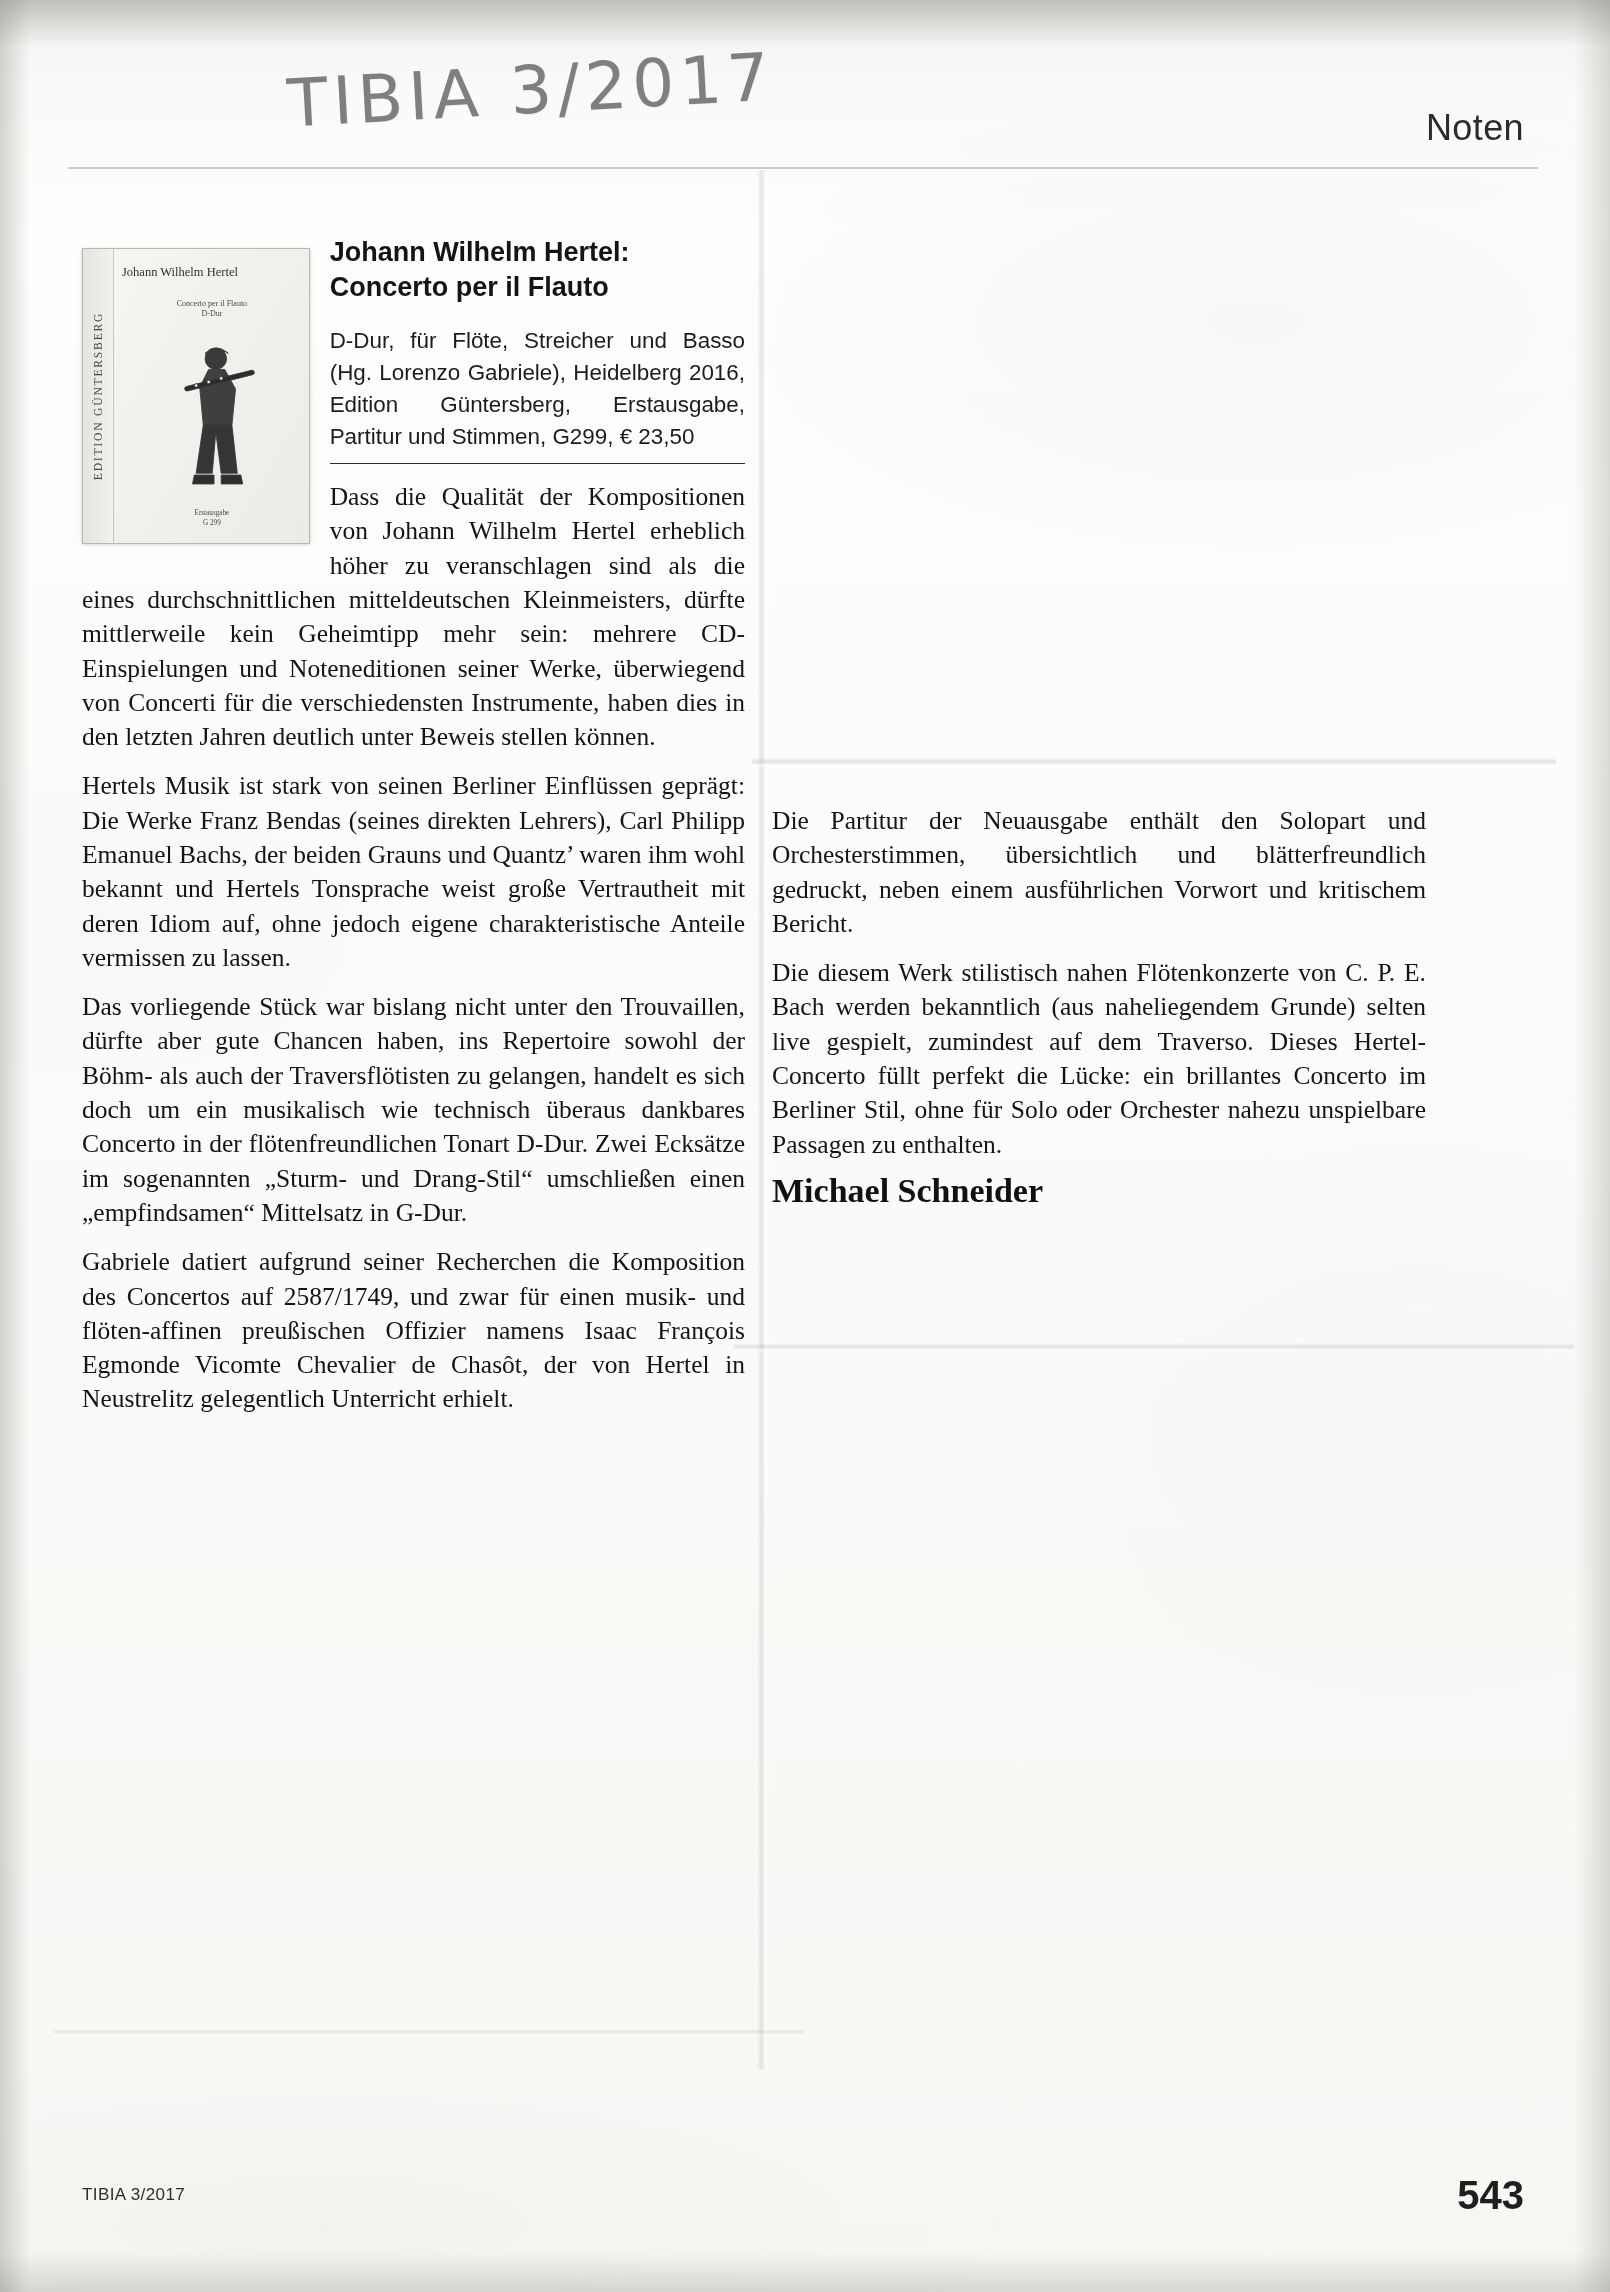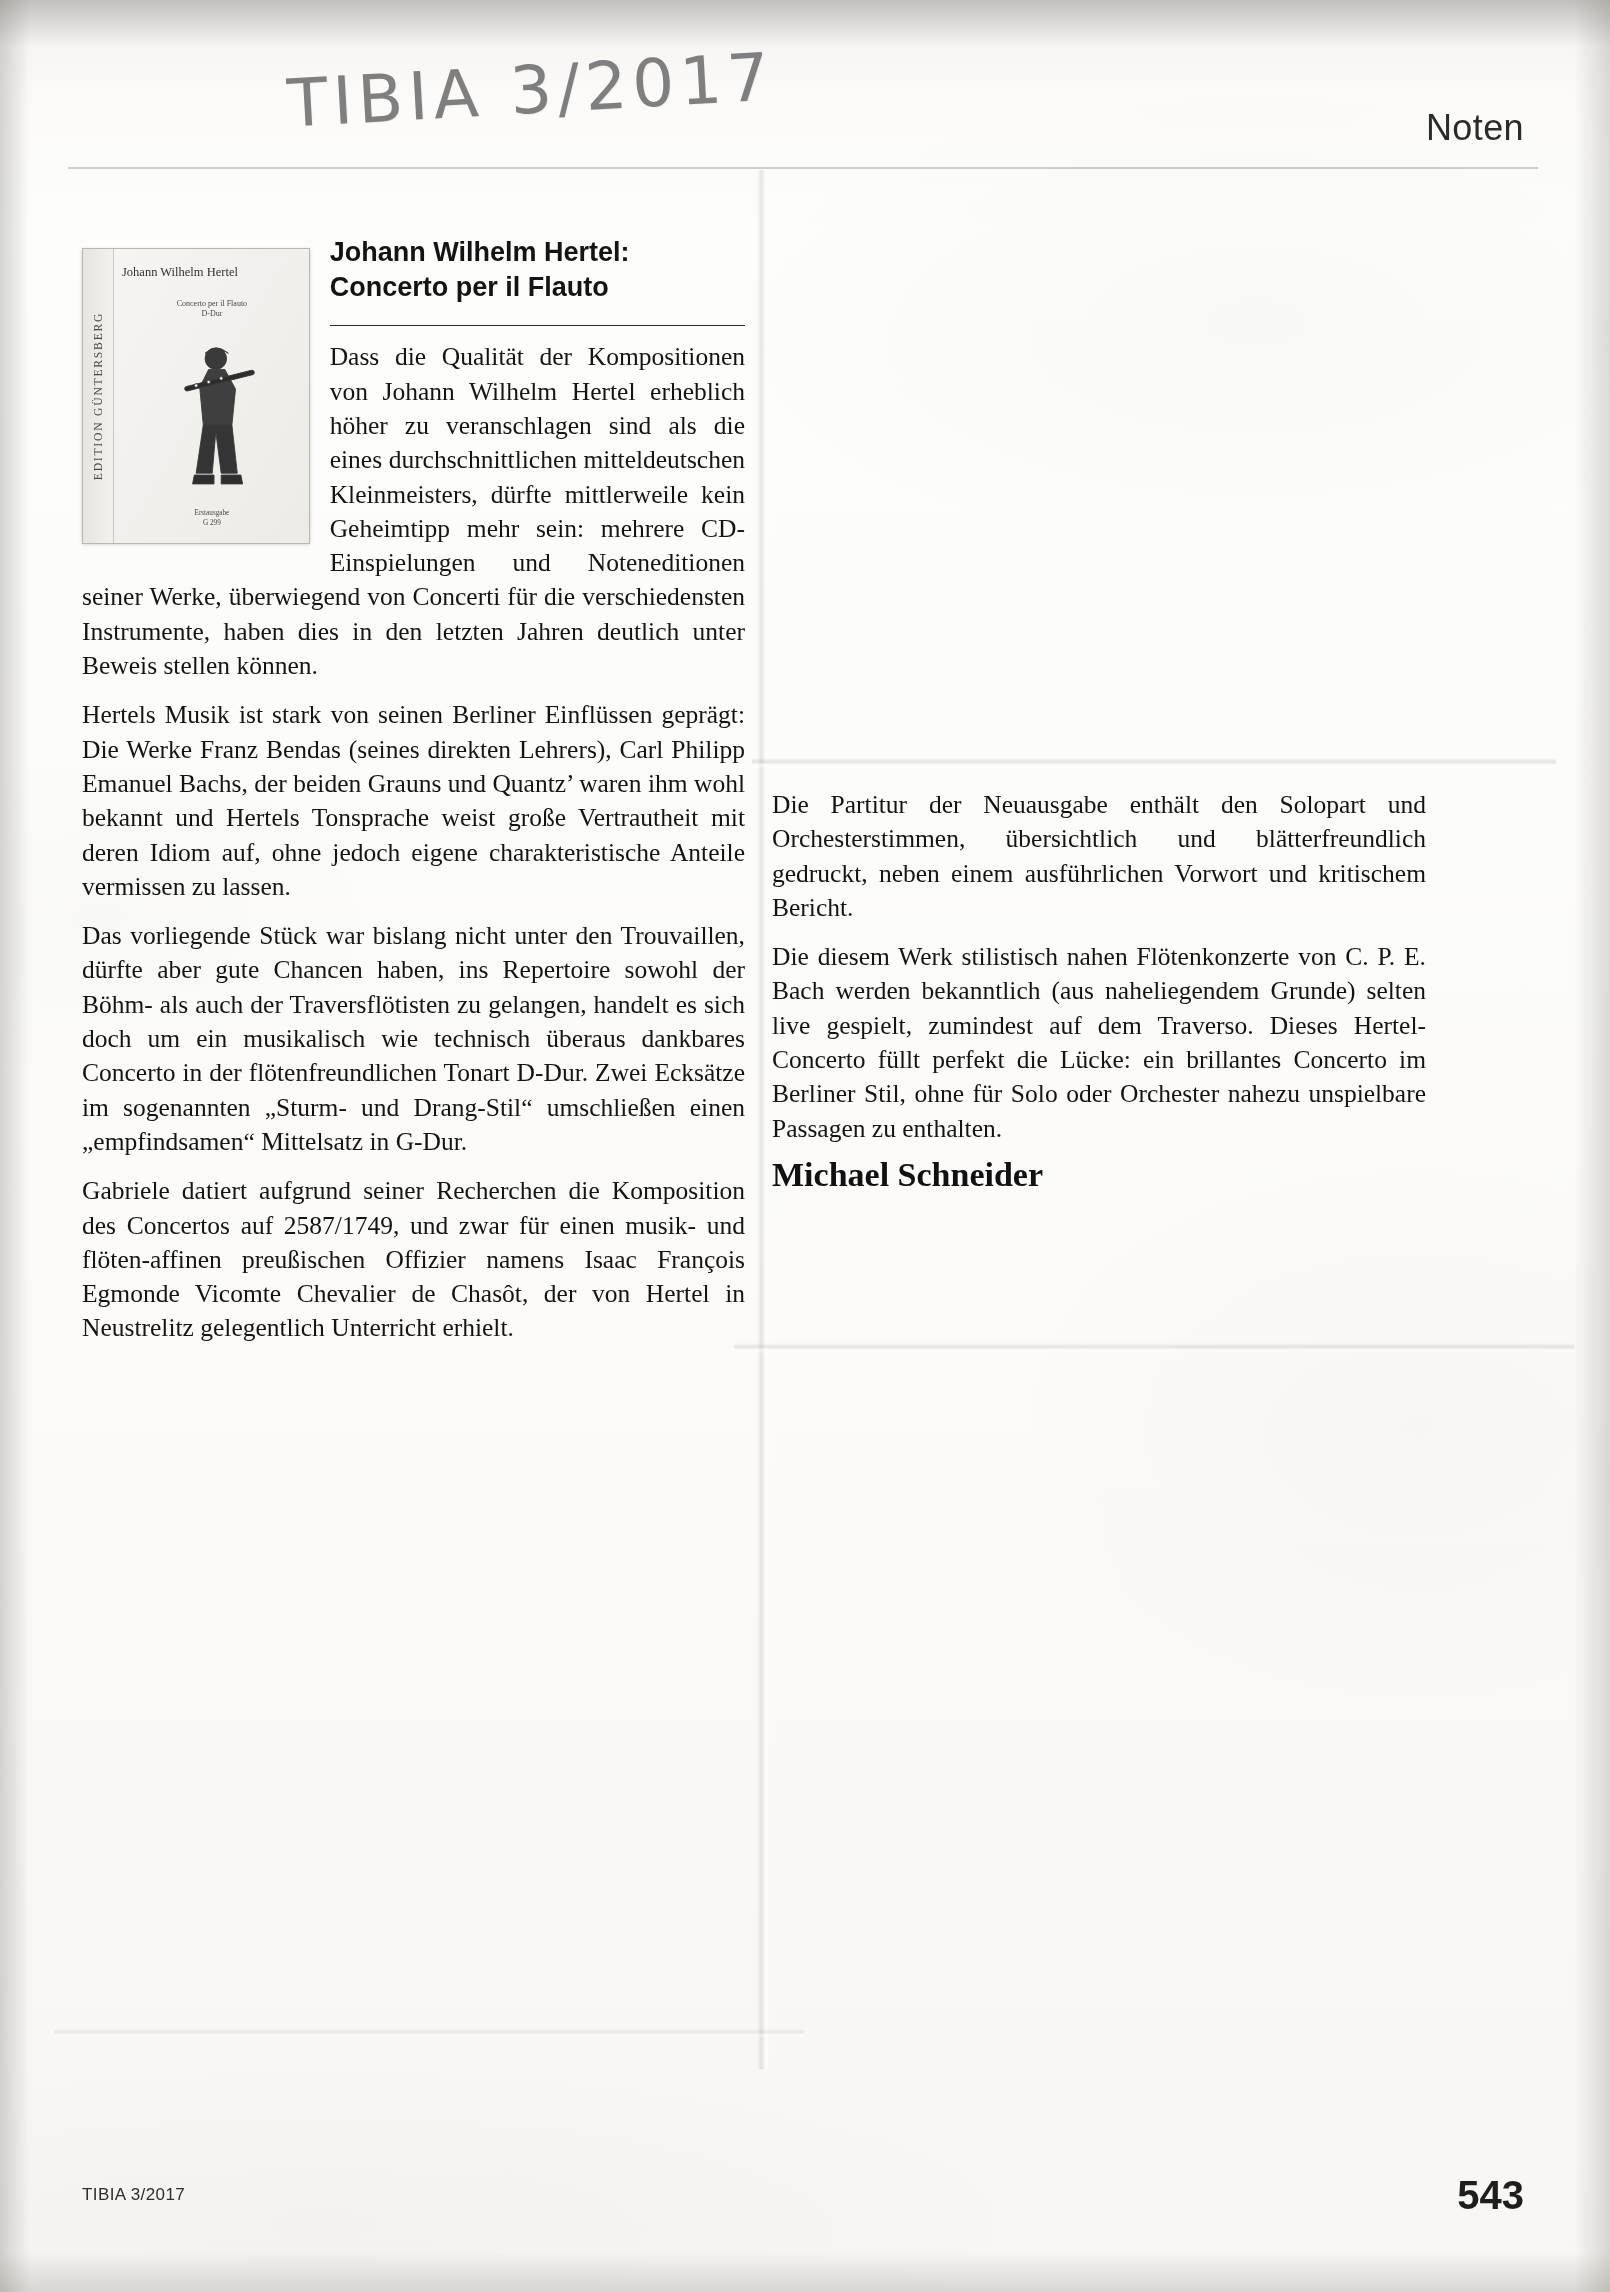--- a/index.html
+++ b/index.html
@@ -239,21 +239,21 @@
   p.body {
     font-family: "Liberation Serif", serif;
     font-size: 25.5px;
     line-height: 1.345;
     text-align: justify;
     margin: 0 0 15px 0;
     color: #141414;
     hyphens: auto;
   }
   p.body.first {
-    margin-top: 0;
+    margin-top: 16px;
   }
   .byline {
     font-family: "Liberation Serif", serif;
     font-size: 34px;
     font-weight: 700;
     text-align: left;
     margin: -5.4px 16px 0 0;
     color: #111;
   }
 
@@ -324,20 +324,21 @@
         </div>
         <div class="c-foot" style="white-space:pre-line;">Erstausgabe
 G 299</div>
       </div>
 
       <h1 class="item-title">
         <span>Johann Wilhelm Hertel:</span><br>
         <span>Concerto per il Flauto</span>
       </h1>
 
+      <p class="item-meta">D-Dur, für Flöte, Streicher und Basso (Hg. Lorenzo Gabriele), Heidelberg 2016, Edition Güntersberg, Erstausgabe, Partitur und Stimmen, G299, € 23,50</p>
 
       <hr class="meta-rule">
 
       <p class="body first">Dass die Qualität der Kompositionen von Johann Wilhelm Hertel erheblich höher zu veranschlagen sind als die eines durchschnittlichen mitteldeutschen Kleinmeisters, dürfte mittlerweile kein Geheimtipp mehr sein: mehrere CD-Einspielungen und Noteneditionen seiner Werke, überwiegend von Concerti für die verschiedensten Instrumente, haben dies in den letzten Jahren deutlich unter Beweis stellen können.</p>
     </div>
 
     <p class="body">Hertels Musik ist stark von seinen Berliner Einflüssen geprägt: Die Werke Franz Bendas (seines direkten Lehrers), Carl Philipp Emanuel Bachs, der beiden Grauns und Quantz’ waren ihm wohl bekannt und Hertels Tonsprache weist große Vertrautheit mit deren Idiom auf, ohne jedoch eigene charakteristische Anteile vermissen zu lassen.</p>
     <p class="body">Das vorliegende Stück war bislang nicht unter den Trouvaillen, dürfte aber gute Chancen haben, ins Repertoire sowohl der Böhm- als auch der Traversflötisten zu gelangen, handelt es sich doch um ein musikalisch wie technisch überaus dankbares Concerto in der flötenfreundlichen Tonart D-Dur. Zwei Ecksätze im sogenannten „Sturm- und Drang-Stil“ umschließen einen „empfindsamen“ Mittelsatz in G-Dur.</p>
     <p class="body">Gabriele datiert aufgrund seiner Recherchen die Komposition des Concertos auf 2587/1749, und zwar für einen musik- und flöten-affinen preußischen Offizier namens Isaac François Egmonde Vicomte Chevalier de Chasôt, der von Hertel in Neustrelitz gelegentlich Unterricht erhielt.</p>
   </div>

